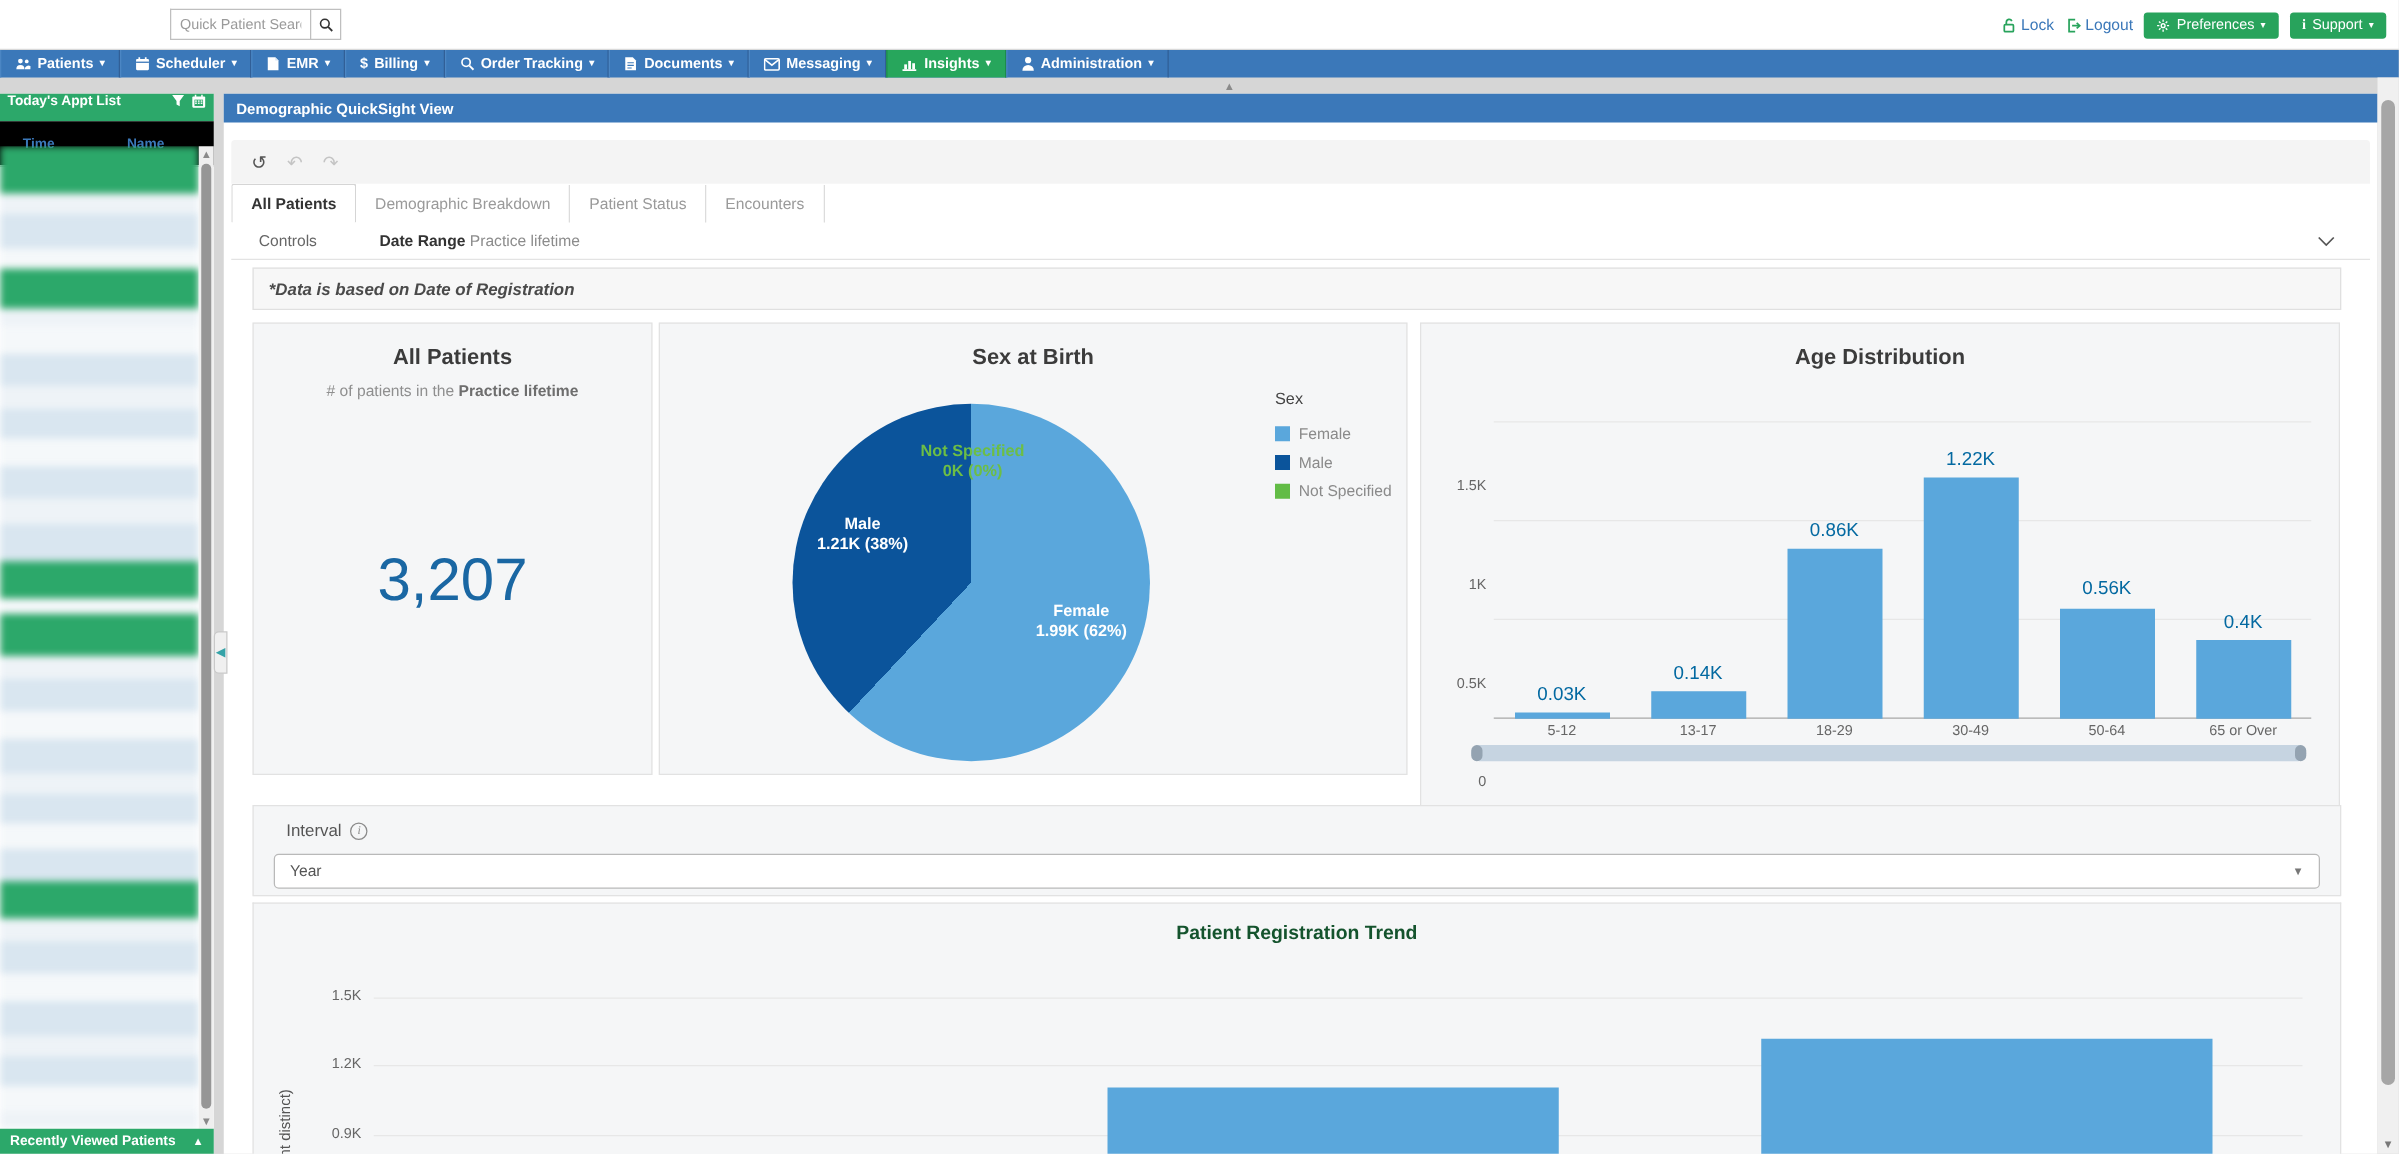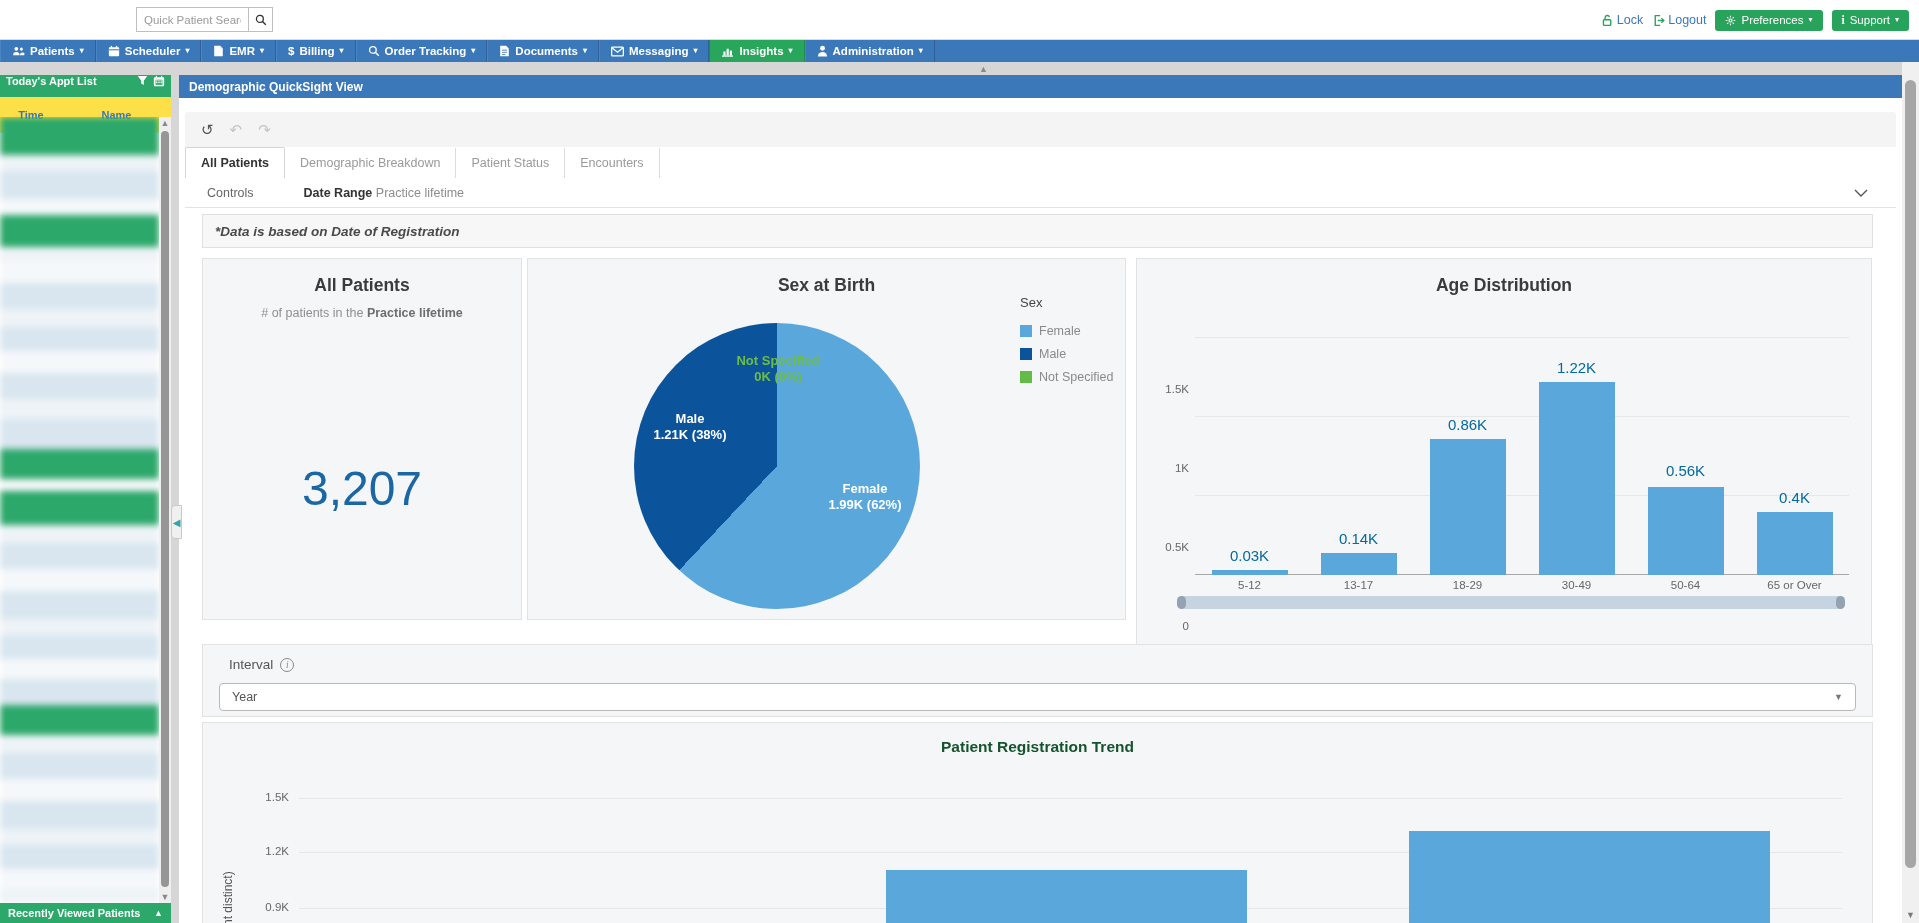--- a/index.html
+++ b/index.html
@@ -28,21 +28,21 @@
             padding:0 11px; border-right:1px solid #315f97; border-left:1px solid #4b86c4; cursor:pointer; white-space:nowrap; }
   .navitem.active { background:#27a65c; border-color:#1e8a4b; }
   .navicon { display:flex; align-items:center; }
 
   
   .sidebar { position:absolute; left:0; top:75px; width:171px; height:848px; background:#ffffff; }
   .sb-head { height:22px; background:#2ca86a; color:#fff; font-size:11px; font-weight:bold;
             display:flex; padding:0 6px; }
   .sb-head .t { flex:1; }
   .sb-head .ic { margin-left:5px; display:flex; cursor:pointer; }
-  .sb-cols { height:36px; display:flex; align-items:center; background:#fde047; border-bottom:1px solid #ddd;
+  .sb-cols { height:36px; display:flex; align-items:center; background:#000000; border-bottom:1px solid #ddd;
             color:#3b78b9; font-size:11px; font-weight:bold; }
   .sb-cols .c1 { width:62px; text-align:center; }
   .sb-cols .c2 { flex:1; text-align:center; }
   .sb-rows { position:absolute; left:0; top:42px; bottom:20px; right:12px; overflow:hidden; }
   .sb-blur { filter:blur(3px); }
   .sb-row { width:100%; }
   .sb-foot { position:absolute; left:0; bottom:0; width:171px; height:20px; background:#2ca86a;
             color:#fff; font-size:11px; font-weight:bold; display:flex; align-items:center; padding:0 8px; cursor:pointer; }
   .sb-foot .t { flex:1; }
   .sb-scroll { position:absolute; right:0; top:42px; bottom:20px; width:12px; background:#efefef; }
@@ -83,29 +83,29 @@
             font-size:13.5px; font-weight:bold; font-style:italic; color:#4a4a4a; }
 
   .card { position:absolute; background:#f5f6f7; border:1px solid #e2e2e2; }
   .card-title { position:absolute; left:0; right:0; top:16px; text-align:center; font-size:17.5px;
             font-weight:bold; color:#3b3b3b; }
 
   
   .kpi-card { left:23px; top:183px; width:320px; height:362px; }
   .kpi-sub { position:absolute; left:0; right:0; top:47px; text-align:center; font-size:12.5px; color:#8f8f8f; }
   .kpi-sub b { color:#6e6e6e; }
-  .kpi-val { position:absolute; left:0; right:0; top:178px; text-align:center; font-size:48px; color:#1a67a3;margin-top:24px; }
+  .kpi-val { position:absolute; left:0; right:0; top:178px; text-align:center; font-size:48px; color:#1a67a3; }
 
   
   .pie-card { left:348px; top:183px; width:599px; height:362px; }
   .pie { position:absolute; left:106px; top:64px; width:286px; height:286px; border-radius:50%; }
   .pie-lab { position:absolute; text-align:center; font-size:13px; font-weight:bold; line-height:16px; }
   .pie-lab.white { color:#ffffff; }
   .pie-lab.green { color:#6dbe45; }
-  .legend { position:absolute; left:492px; top:36px; }
+  .legend { position:absolute; left:492px; top:52px; }
   .legend-title { font-size:13px; color:#444; margin-bottom:14px; }
   .legend-item { display:flex; align-items:center; gap:7px; margin-bottom:9px; cursor:pointer; }
   .legend-sw { width:12px; height:12px; }
   .legend-lb { font-size:12.5px; color:#8a8a8a; }
 
   
   .age-card { left:957px; top:183px; width:736px; height:392px; }
   .age-plot { position:absolute; left:58px; right:22px; top:64px; height:252px; }
   .gline { position:absolute; left:0; right:0; height:1px; background:#e7e7e7; }
   .gline.base { background:#a8a8a8; }

